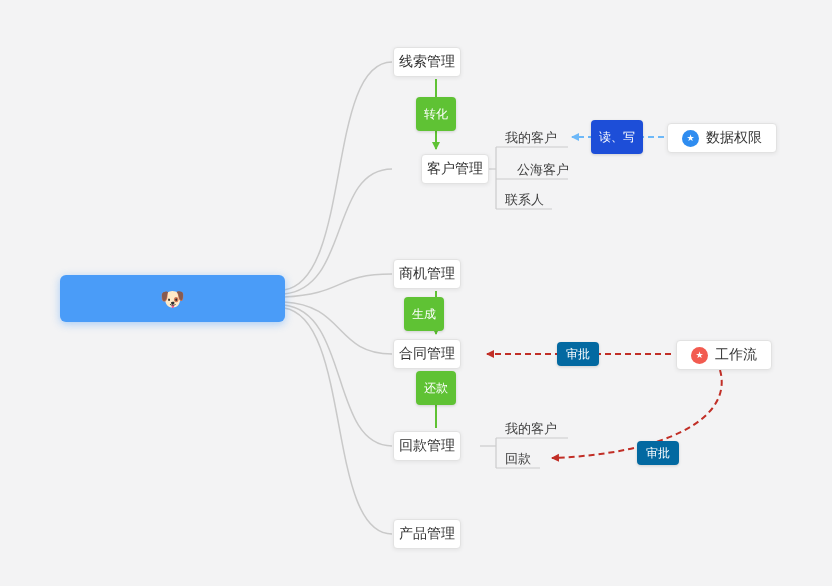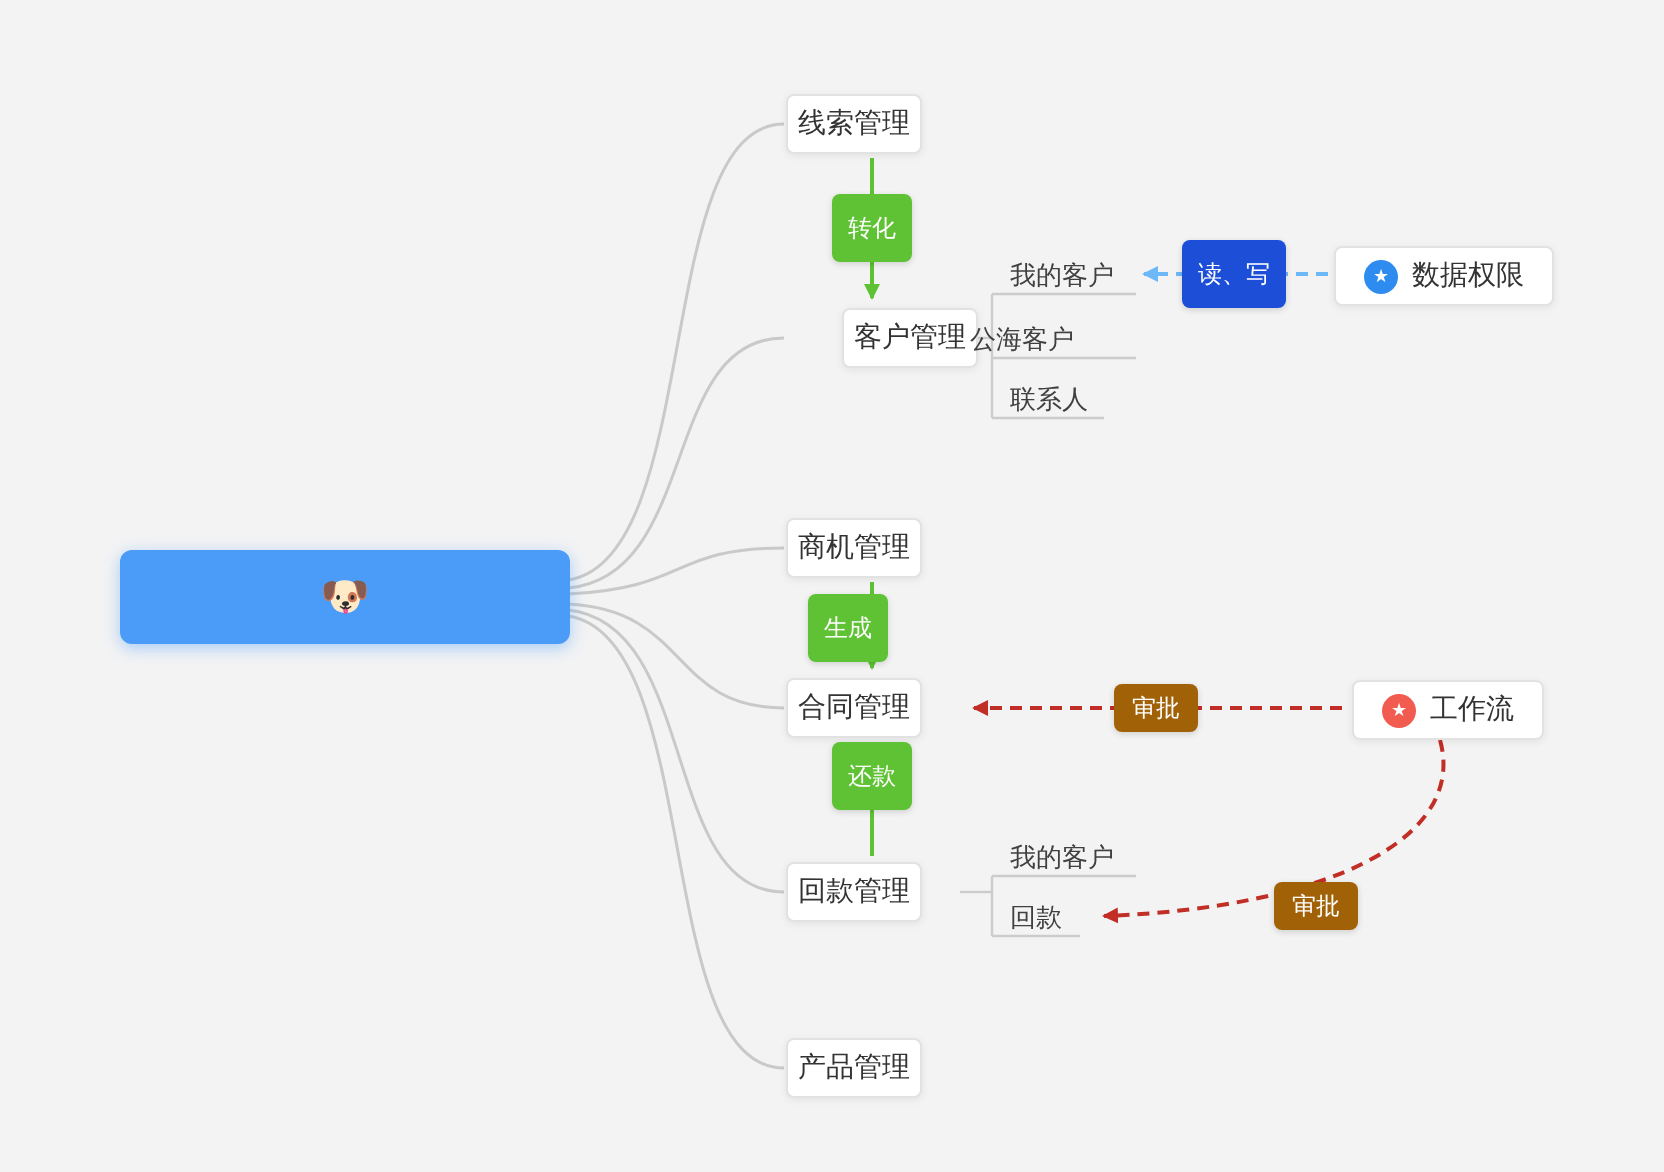--- a/index.html
+++ b/index.html
@@ -35,21 +35,21 @@
   .hub .emoji { font-size:20px; }
 
   .badge {
     position:absolute; transform:translate(-50%,-50%);
     color:#fff; font-size:12px; line-height:1;
     padding:11px 8px; border-radius:4px; white-space:nowrap;
     box-shadow:0 1px 3px rgba(0,0,0,.15);
   }
   .badge.green { background:#5fc234; }
   .badge.blue  { background:#1d4ed8; }
-  .badge.red   { background:#a16207; padding:6px 9px; }
+  .badge.red   { background:#0369a1; padding:6px 9px; }
 
   .subitem {
     position:absolute; font-size:13px; color:#404040; white-space:nowrap;
   }
 
   .circle-star {
     width:17px; height:17px; border-radius:50%;
     color:#fff; font-size:9px; line-height:1;
     display:flex; align-items:center; justify-content:center;
     flex:0 0 auto;
@@ -139,21 +139,21 @@
   <div class="node iconnode" style="left:667px; top:123px;">
     <span class="circle-star bluebg">★</span>
     <span>数据权限</span>
   </div>
   <div class="node iconnode" style="left:676px; top:340px;">
     <span class="circle-star redbg">★</span>
     <span>工作流</span>
   </div>
 
   <div class="subitem" style="left:505px; top:129px;">我的客户</div>
-  <div class="subitem" style="left:485px; top:161px;">公海客户</div>
+  <div class="subitem" style="left:517px; top:161px;">公海客户</div>
   <div class="subitem" style="left:505px; top:191px;">联系人</div>
 
   <div class="subitem" style="left:505px; top:420px;">我的客户</div>
   <div class="subitem" style="left:505px; top:450px;">回款</div>
 
   <div class="badge green" style="left:436px; top:114px;">转化</div>
   <div class="badge green" style="left:424px; top:314px;">生成</div>
   <div class="badge green" style="left:436px; top:388px;text-align:center;">还款</div>
   <div class="badge blue" style="left:617px; top:137px;">读、写</div>
   <div class="badge red" style="left:578px; top:354px;">审批</div>

